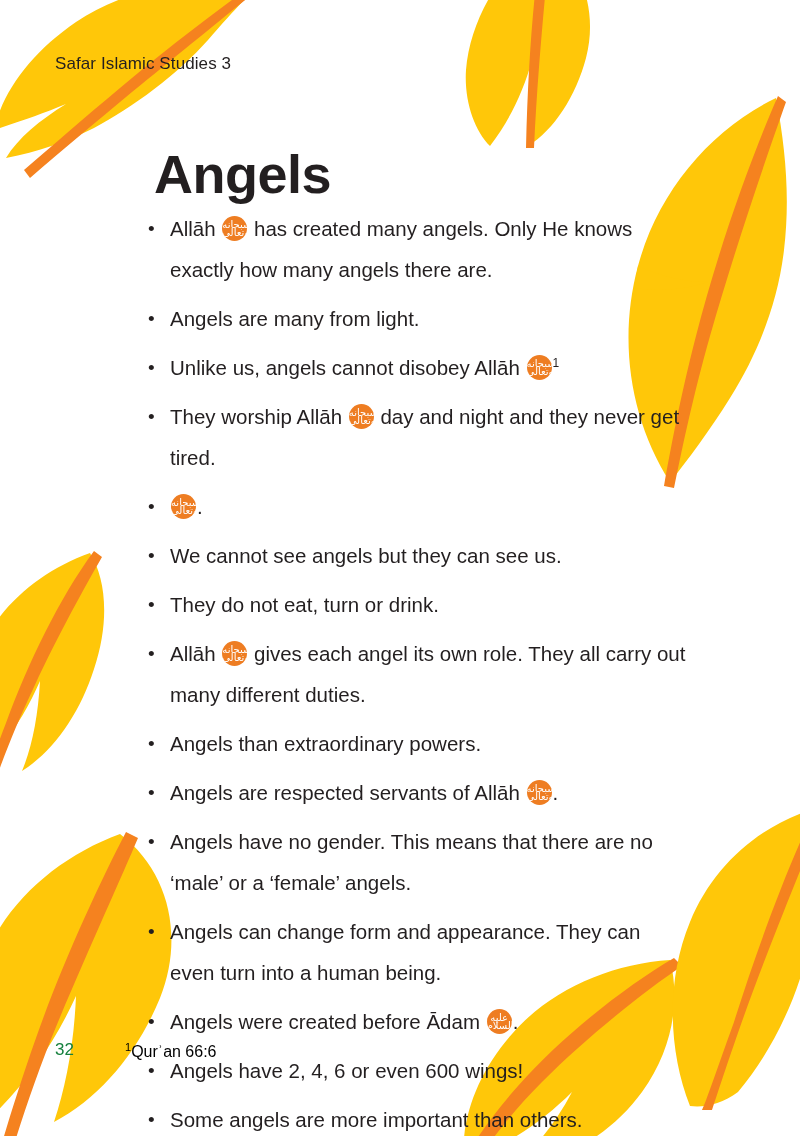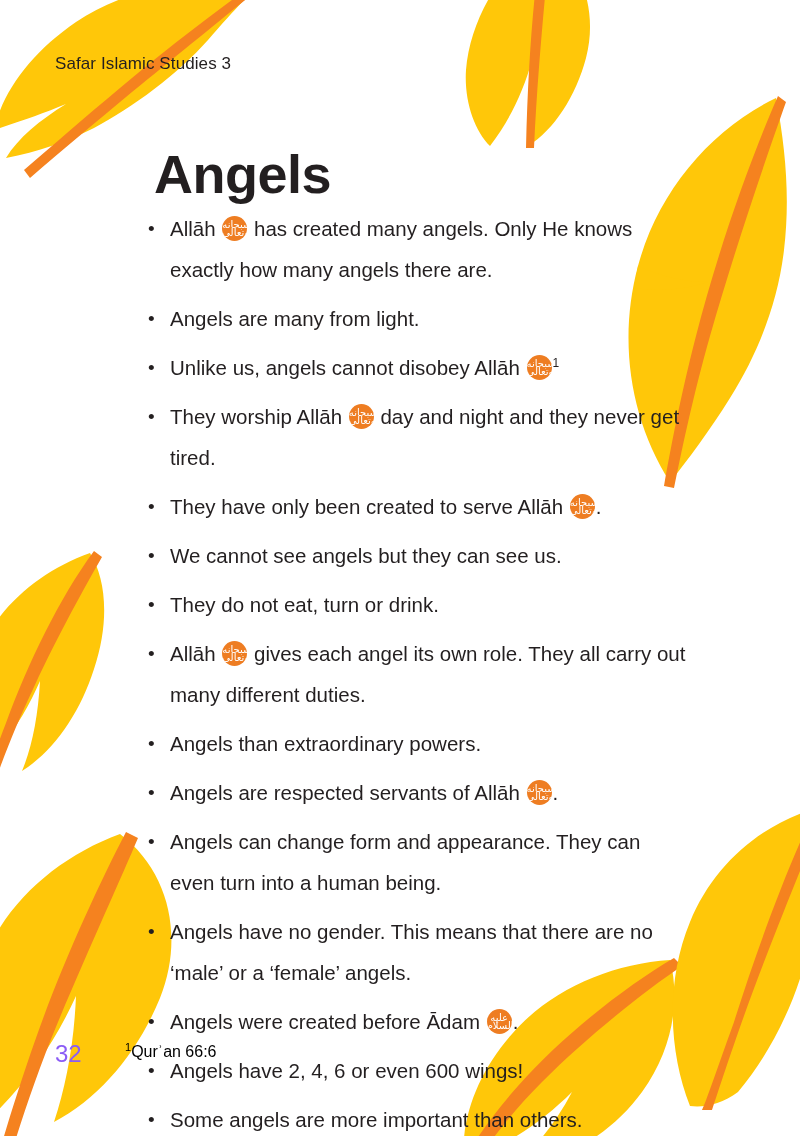--- a/index.html
+++ b/index.html
@@ -112,22 +112,22 @@
     font-size: 12px;
     vertical-align: super;
     line-height: 0;
   }
 
   
   .folio {
     position: absolute;
     left: 55px;
     top: 1040px;
-    font-size: 24px;
-    color: #8b5cf6;
+    font-size: 17px;
+    color: #15803d;
   }
   .footnote {
     position: absolute;
     left: 125px;
     top: 1043px;
     font-size: 16px;
     color: #000000;
   }
   .footnote .m {
     font-size: 11px;
@@ -182,28 +182,28 @@
 
   <div class="running-head">Safar Islamic Studies 3</div>
 
   <h1 class="chapter-title">Angels</h1>
 
   <ul class="points">
       <li><span>Allāh </span><span class="hon"><span class="t t1">سبحانه</span><span class="t t2">وتعالى</span></span><span> has created many angels. Only He knows exactly how many angels there are.</span></li>
       <li><span>Angels are many from light.</span></li>
       <li><span>Unlike us, angels cannot disobey Allāh </span><span class="hon"><span class="t t1">سبحانه</span><span class="t t2">وتعالى</span></span><sup class="fn">1</sup><span></span></li>
       <li><span>They worship Allāh </span><span class="hon"><span class="t t1">سبحانه</span><span class="t t2">وتعالى</span></span><span> day and night and they never get tired.</span></li>
-      <li><span>They have only been created to serve Allāh </span><span class="hon"><span class="t t1">سبحانه</span><span class="t t2">وتعالى</span></span><span>.</span></li>
+      <li><span class="hon"><span class="t t1">سبحانه</span><span class="t t2">وتعالى</span></span><span>.</span></li>
       <li><span>We cannot see angels but they can see us.</span></li>
       <li><span>They do not eat, turn or drink.</span></li>
       <li><span>Allāh </span><span class="hon"><span class="t t1">سبحانه</span><span class="t t2">وتعالى</span></span><span> gives each angel its own role. They all carry out many different duties.</span></li>
       <li><span>Angels than extraordinary powers.</span></li>
       <li><span>Angels are respected servants of Allāh </span><span class="hon"><span class="t t1">سبحانه</span><span class="t t2">وتعالى</span></span><span>.</span></li>
+      <li><span>Angels have no gender. This means that there are no ‘male’ or a ‘female’ angels.</span></li>
       <li><span>Angels can change form and appearance. They can even turn into a human being.</span></li>
-      <li><span>Angels have no gender. This means that there are no ‘male’ or a ‘female’ angels.</span></li>
       <li><span>Angels were created before Ādam </span><span class="hon"><span class="t t1">عليه</span><span class="t t2">السلام</span></span><span>.</span></li>
       <li><span>Angels have  2, 4, 6 or even 600 wings!</span></li>
       <li><span>Some angels are more important than others.</span></li>
     </ul>
 
   <div class="folio">32</div>
 
   <div class="footnote">
     <span class="m">1</span><span>Qurʾan 66:6</span>
   </div>

